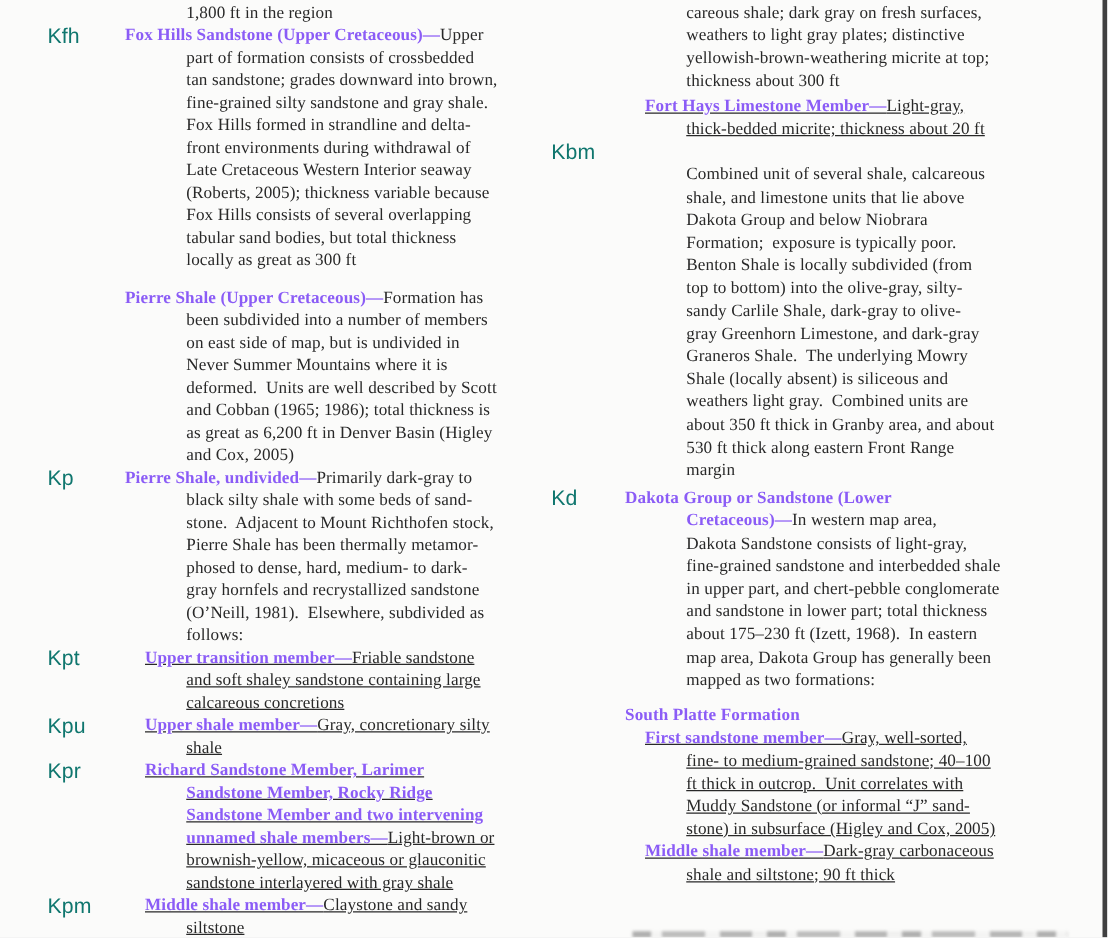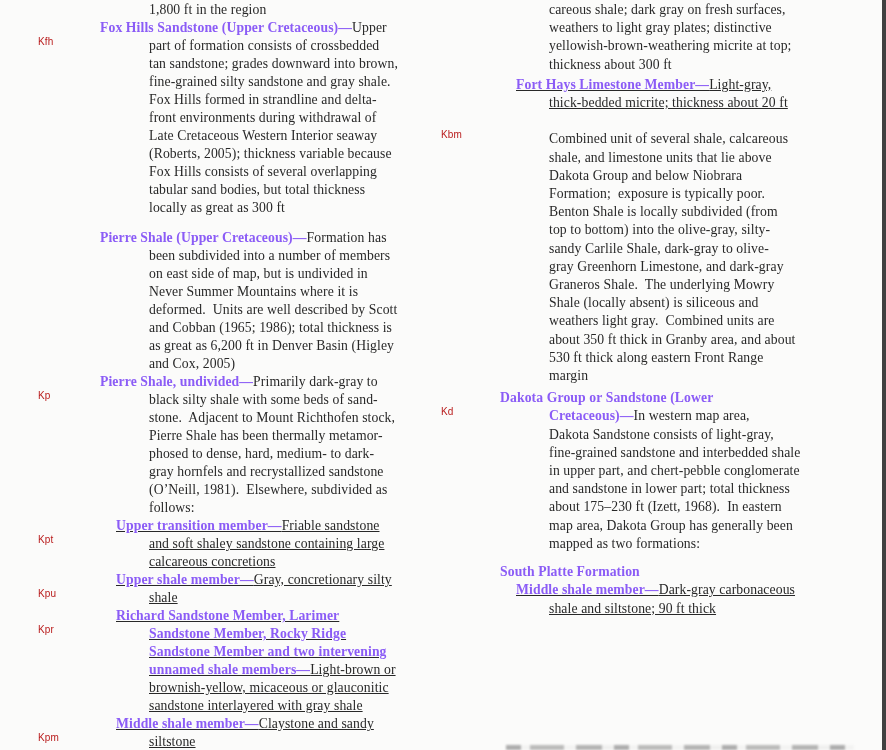--- a/index.html
+++ b/index.html
@@ -28,24 +28,24 @@
   .col-left  { left: 100px; width: 346px; line-height: 18px; }
   .col-right { left: 500px; width: 378px; line-height: 18.2px; }
   .col p { margin: 0; white-space: pre-line; }
   .cont { margin-left: 49px !important; }
   .entry { position: relative; }
   .entry.formation { padding-left: 49px; text-indent: -49px; }
   .entry.member { margin-left: 16px; padding-left: 33px; text-indent: -33px; text-decoration: underline; }
   .head { font-weight: bold; color: #8b5cf6; }
   .body { font-weight: normal; }
   .unit-label {
-    position: absolute; top: 14px;
+    position: absolute; top: 1px;
     font-family: "Liberation Sans", sans-serif;
-    font-size: 10px; font-weight: normal;
-    color: #b91c1c;
+    font-size: 17px; font-weight: normal;
+    color: #0f766e;
     text-indent: 0;
     white-space: nowrap;
   }
   .col-left .formation > .unit-label { left: -62px; }
   .col-left .member   > .unit-label { left: -78px; }
   .col-right .formation > .unit-label { left: -59px; }
   .mt12 { margin-top: 12px !important; }
   .mt2  { margin-top: 2px  !important; }
   .mt4  { margin-top: 4px  !important; }
   .mt10 { margin-top: 10px !important; }
@@ -137,19 +137,24 @@
     <p class="entry formation mt4"><span class="unit-label">Kd</span><span class="head">Dakota Group or Sandstone (Lower
 Cretaceous)—</span><span class="body">In western map area,
 Dakota Sandstone consists of light-gray,
 fine-grained sandstone and interbedded shale
 in upper part, and chert-pebble conglomerate
 and sandstone in lower part; total thickness
 about 175–230 ft (Izett, 1968).&nbsp; In eastern
 map area, Dakota Group has generally been
 mapped as two formations:</span></p>
     <p class="entry formation mt10"><span class="head">South Platte Formation</span></p>
+    <p class="entry member"><span class="head">First sandstone member—</span><span class="body">Gray, well-sorted,
+fine- to medium-grained sandstone; 40–100
+ft thick in outcrop.&nbsp; Unit correlates with
+Muddy Sandstone (or informal “J” sand-
+stone) in subsurface (Higley and Cox, 2005)</span></p>
     <p class="entry member"><span class="head">Middle shale member—</span><span class="body">Dark-gray carbonaceous
 shale and siltstone; 90 ft thick</span></p>
   </div>
 
   <div class="cutoff-artifact"></div>
   <div class="page-edge"></div>
 </div>
 
 </body></html>

